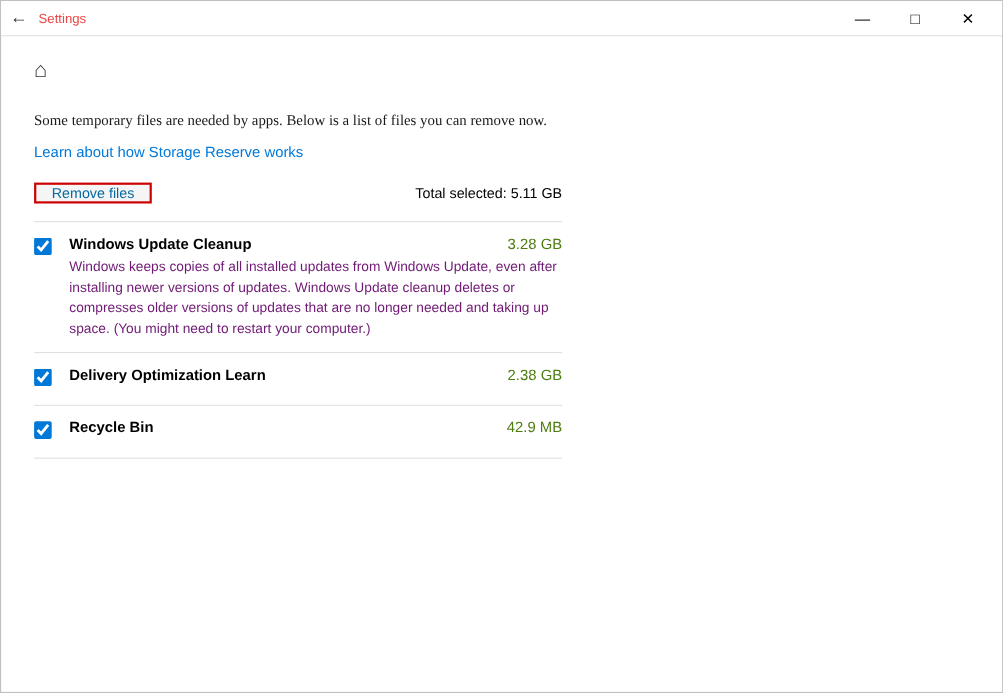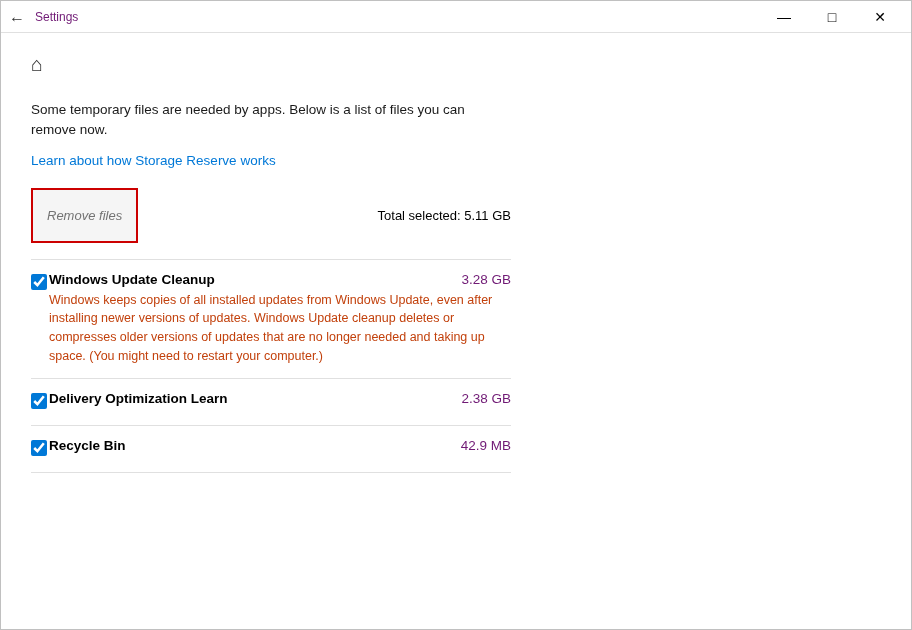--- a/index.html
+++ b/index.html
@@ -40,21 +40,21 @@
     }
 
     .title-bar-left {
       display: flex;
       align-items: center;
       gap: 10px;
     }
 
     .title-bar-title {
       font-size: 12px;
-      color: #701a75;
+      color: #ef4444;
     }
 
     .title-bar-controls {
       display: flex;
       align-items: center;
       gap: 2px;
     }
 
     .title-bar-btn {
       width: 46px;
@@ -92,20 +92,21 @@
       font-weight: 300;
       color: #000;
     }
 
     .description {
       font-size: 13.5px;
       color: #1a1a1a;
       line-height: 1.5;
       margin-bottom: 10px;
       max-width: 480px;
+      font-family: Liberation Serif, serif;
     }
 
     .description + .description {
       margin-bottom: 14px;
     }
 
     .link {
       color: #0078d7;
       font-size: 13.5px;
       text-decoration: none;
@@ -116,46 +117,45 @@
 
     .action-row {
       display: flex;
       align-items: center;
       justify-content: space-between;
       margin-bottom: 16px;
       max-width: 480px;
     }
 
     .remove-btn {
-      padding: 18px 14px;
+      padding: 0 14px;
       border: 2px solid #cc0000;
       background: #f5f5f5;
       font-size: 13px;
       cursor: pointer;
-      color: #737373;
+      color: #0369a1;
       outline: none;
-      font-style: italic;
     }
 
     .total-selected {
       font-size: 13px;
       color: #000000;
     }
 
     .files-list {
       max-width: 480px;
       border-top: 1px solid #e0e0e0;
     }
 
     .file-item {
       border-bottom: 1px solid #e0e0e0;
       padding: 12px 0 12px 0;
       display: flex;
       align-items: flex-start;
-      gap: 2px;
+      gap: 16px;
     }
 
     .checkbox-wrap {
       margin-top: 2px;
       flex-shrink: 0;
     }
 
     .checkbox-wrap input[type="checkbox"] {
       width: 16px;
       height: 16px;
@@ -175,28 +175,28 @@
     }
 
     .file-name {
       font-size: 13.5px;
       font-weight: 700;
       color: #000;
     }
 
     .file-size {
       font-size: 13.5px;
-      color: #701a75;
+      color: #4d7c0f;
       white-space: nowrap;
       margin-left: 27px;
     }
 
     .file-desc {
       font-size: 12.5px;
-      color: #c2410c;
+      color: #701a75;
       line-height: 1.5;
     }
 
     .back-arrow {
       font-size: 16px;
       color: #333;
       cursor: pointer;
       background: none;
       border: none;
       padding: 0;

